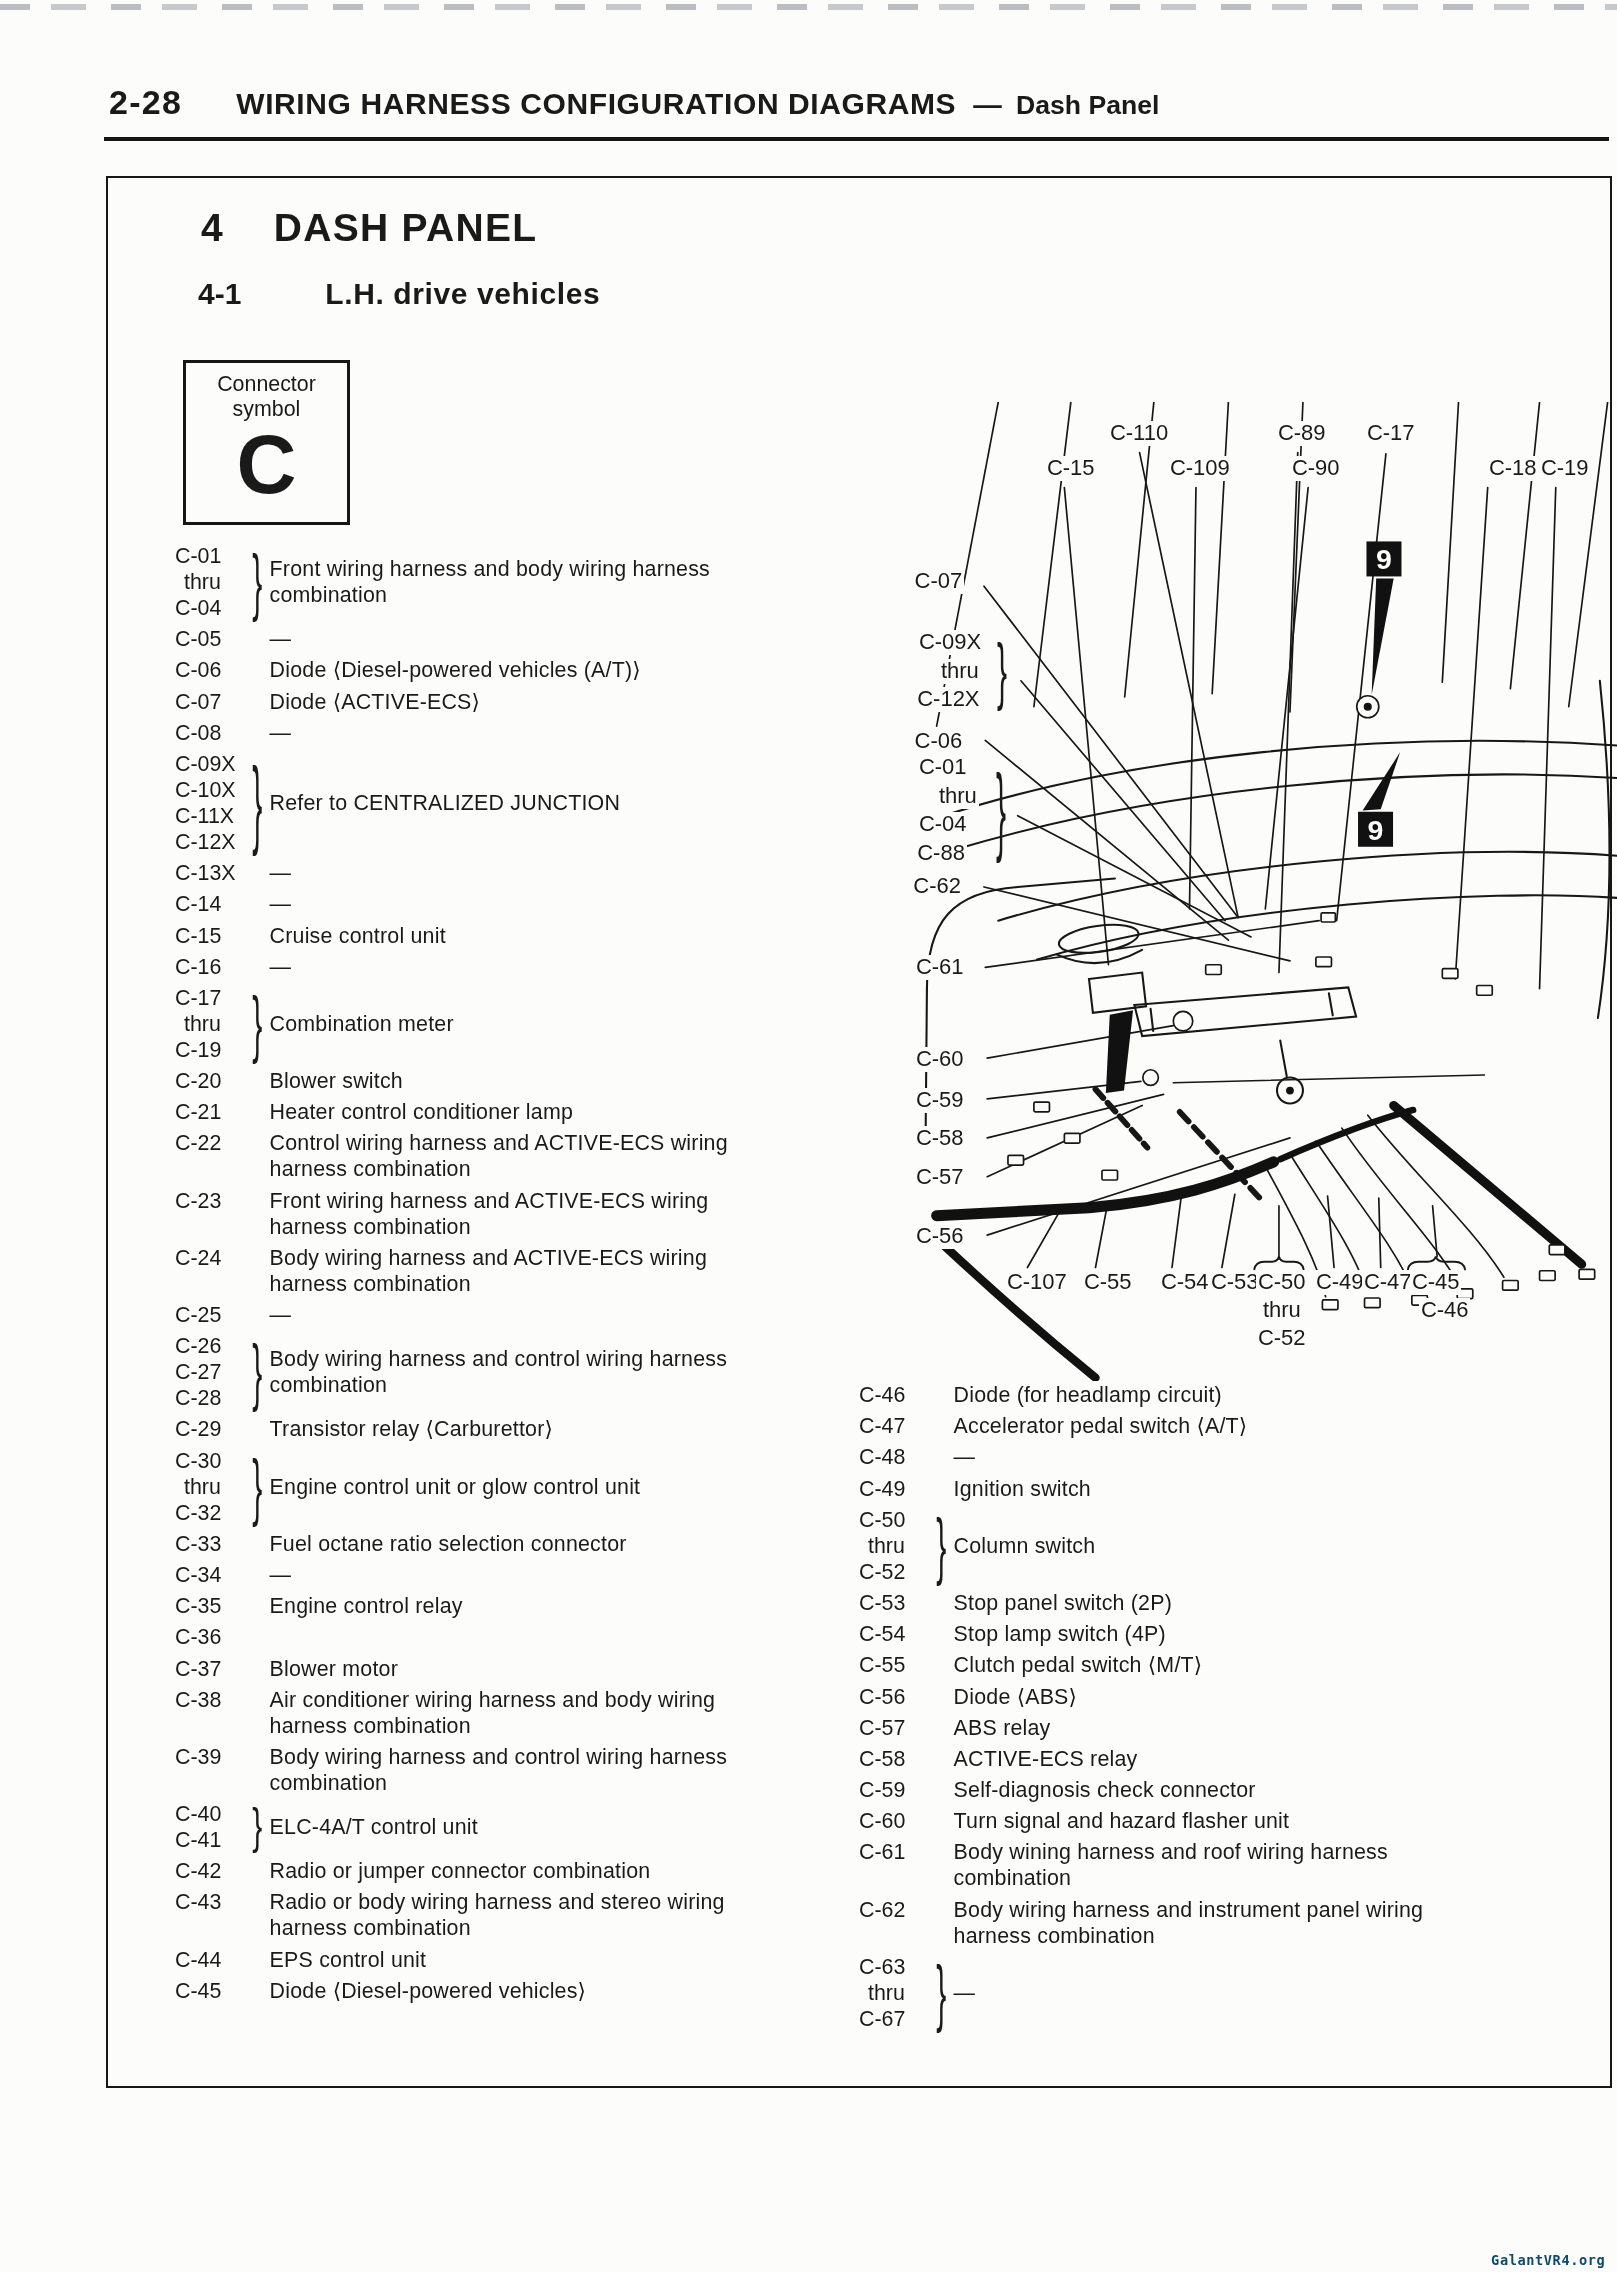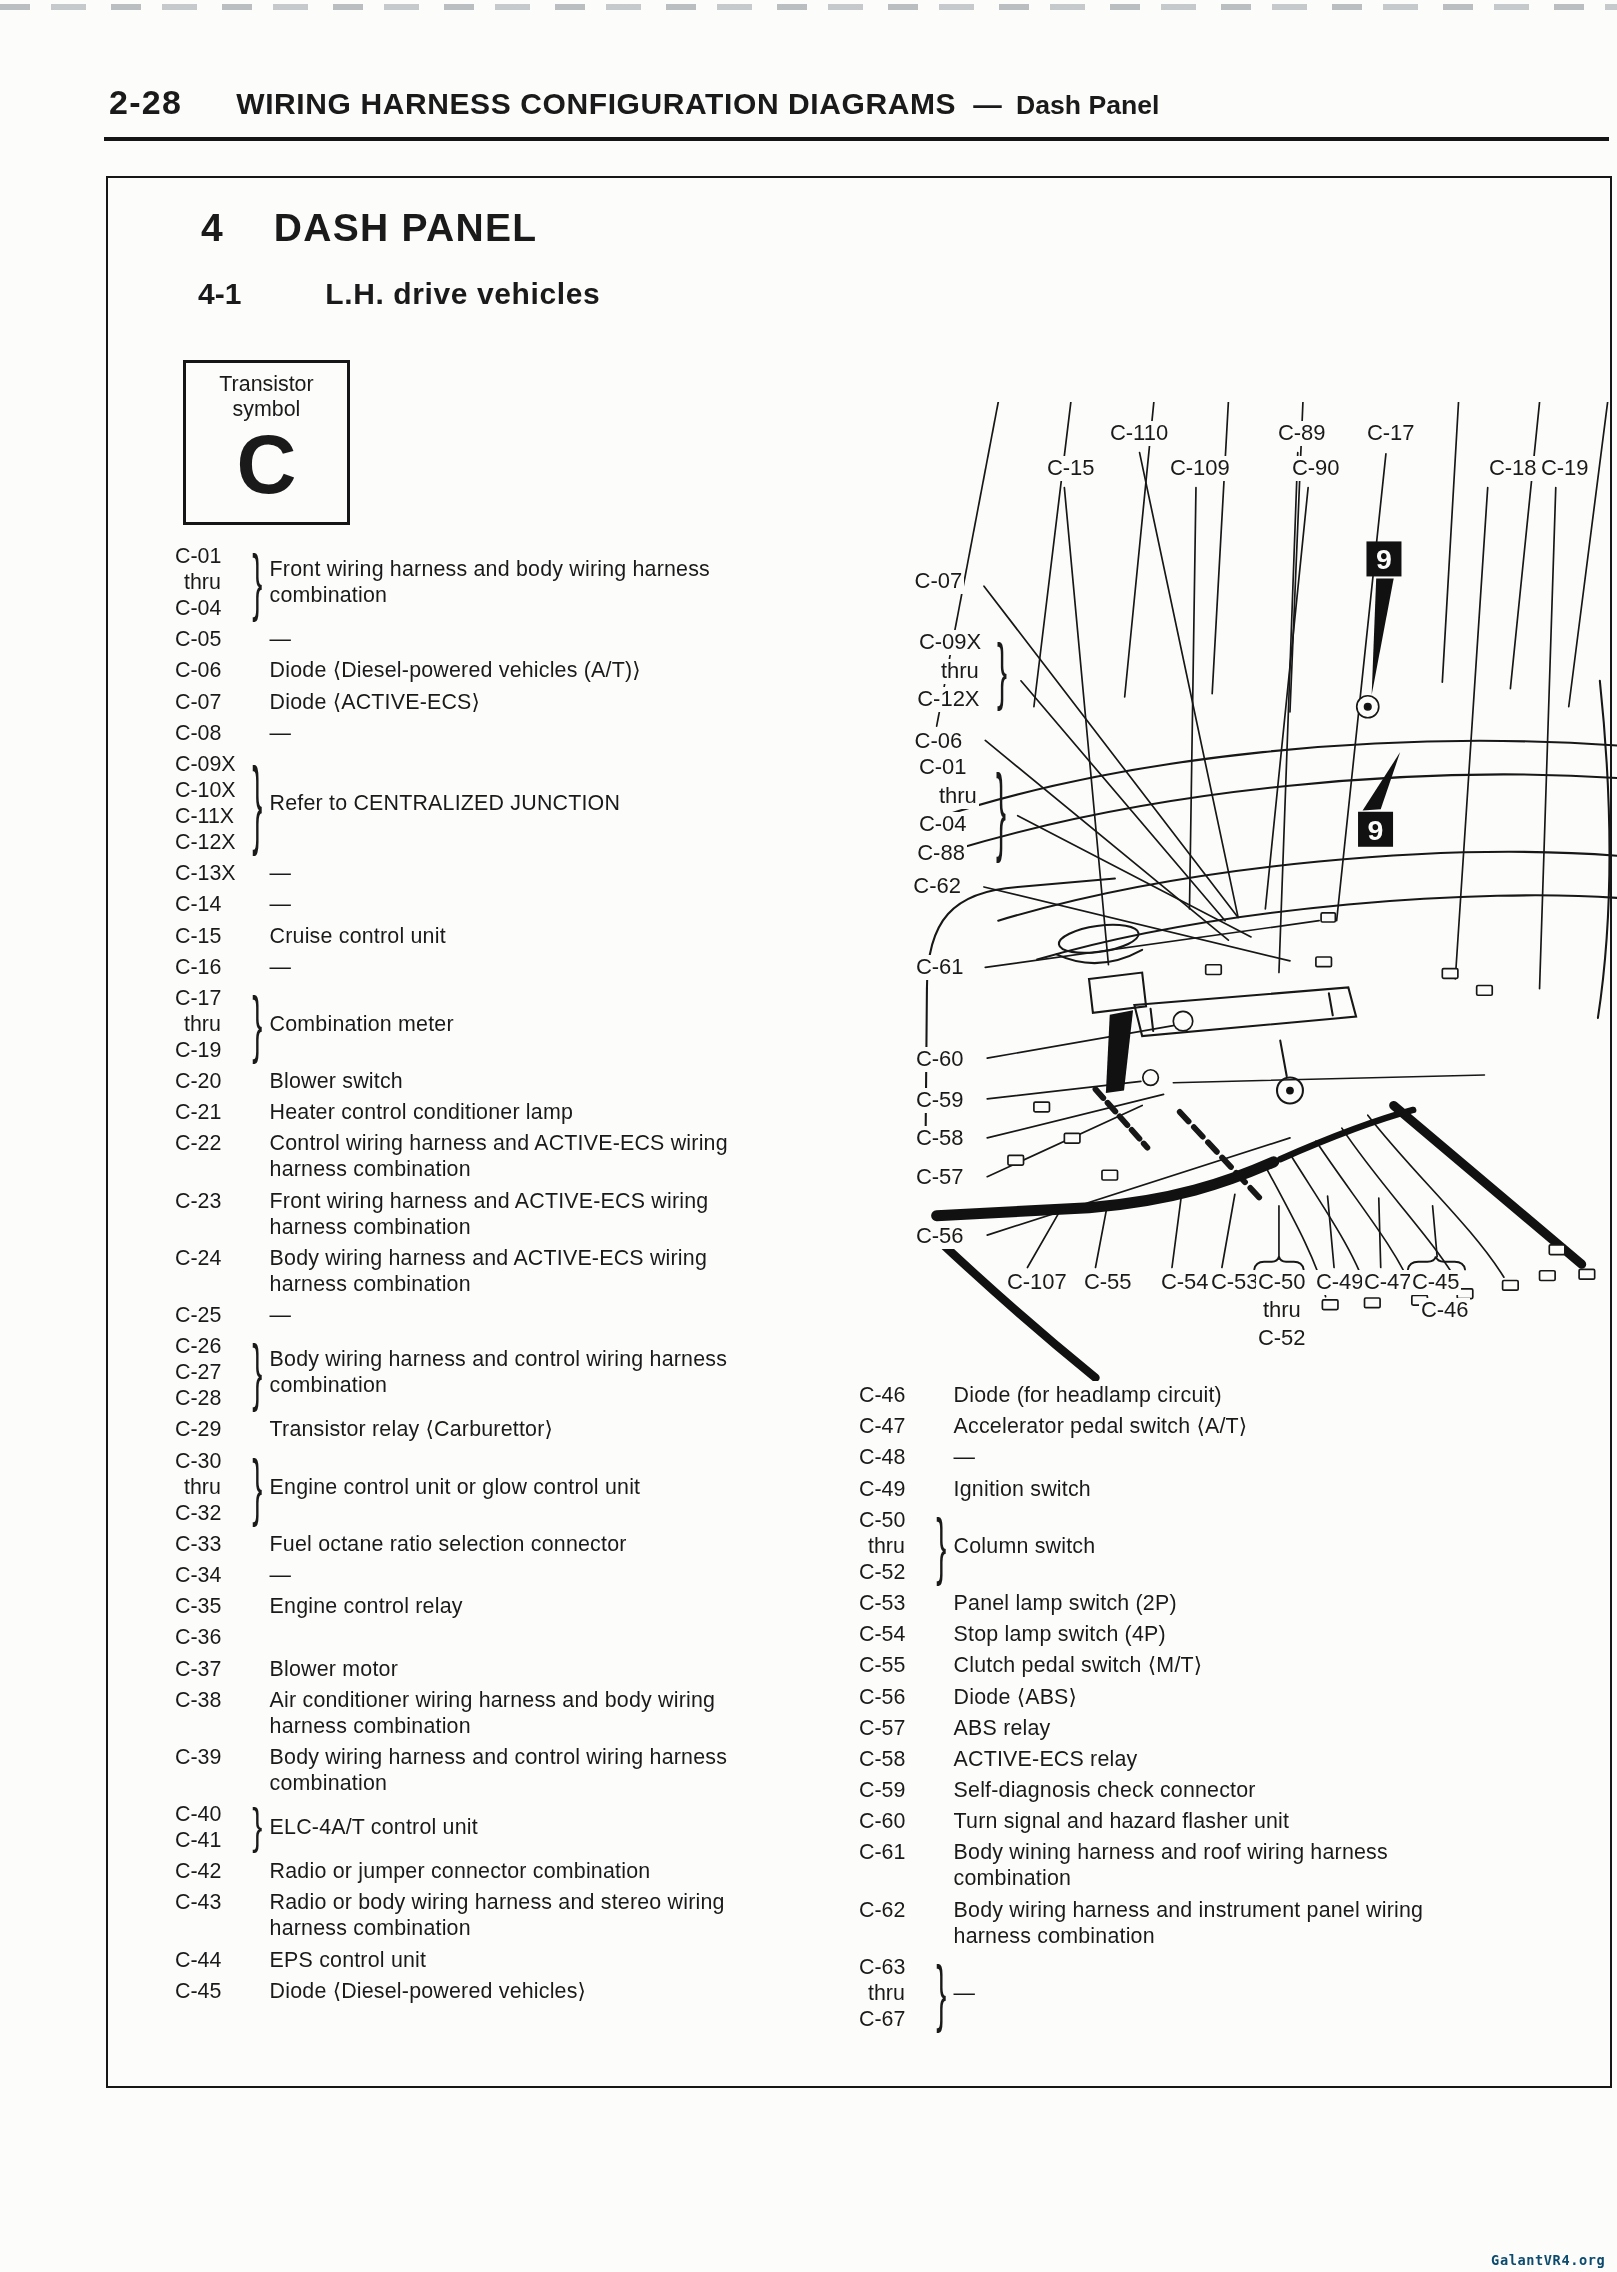--- a/index.html
+++ b/index.html
@@ -70,21 +70,21 @@
   <div id="sec-title">
     <span class="num">4</span>
     <span class="txt">DASH PANEL</span>
   </div>
   <div id="sub-title">
     <span class="num">4-1</span>
     <span class="txt">L.H. drive vehicles</span>
   </div>
 
   <div id="csym">
-    <span class="l1">Transistor</span>
+    <span class="l1">Connector</span>
     <span class="l2">symbol</span>
     <span class="letter">C</span>
   </div>
 
   <div id="left-list" class="clist">
       <div class="row group">
         <div class="codes">
           <div class="code">C-01</div>
           <div class="code thru">thru</div>
           <div class="code">C-04</div>
@@ -369,21 +369,21 @@
         <div class="bracecell">
           <span style="transform: scaleY(2.46);">}</span>
         </div>
         <div class="desc">Column switch</div>
       </div>
       <div class="row">
         <div class="codes">
           <div class="code">C-53</div>
         </div>
         <div class="bracecell"></div>
-        <div class="desc">Panel lamp switch (2P)</div>
+        <div class="desc">Stop panel switch (2P)</div>
       </div>
       <div class="row">
         <div class="codes">
           <div class="code">C-54</div>
         </div>
         <div class="bracecell"></div>
         <div class="desc">Stop lamp switch (4P)</div>
       </div>
       <div class="row">
         <div class="codes">

